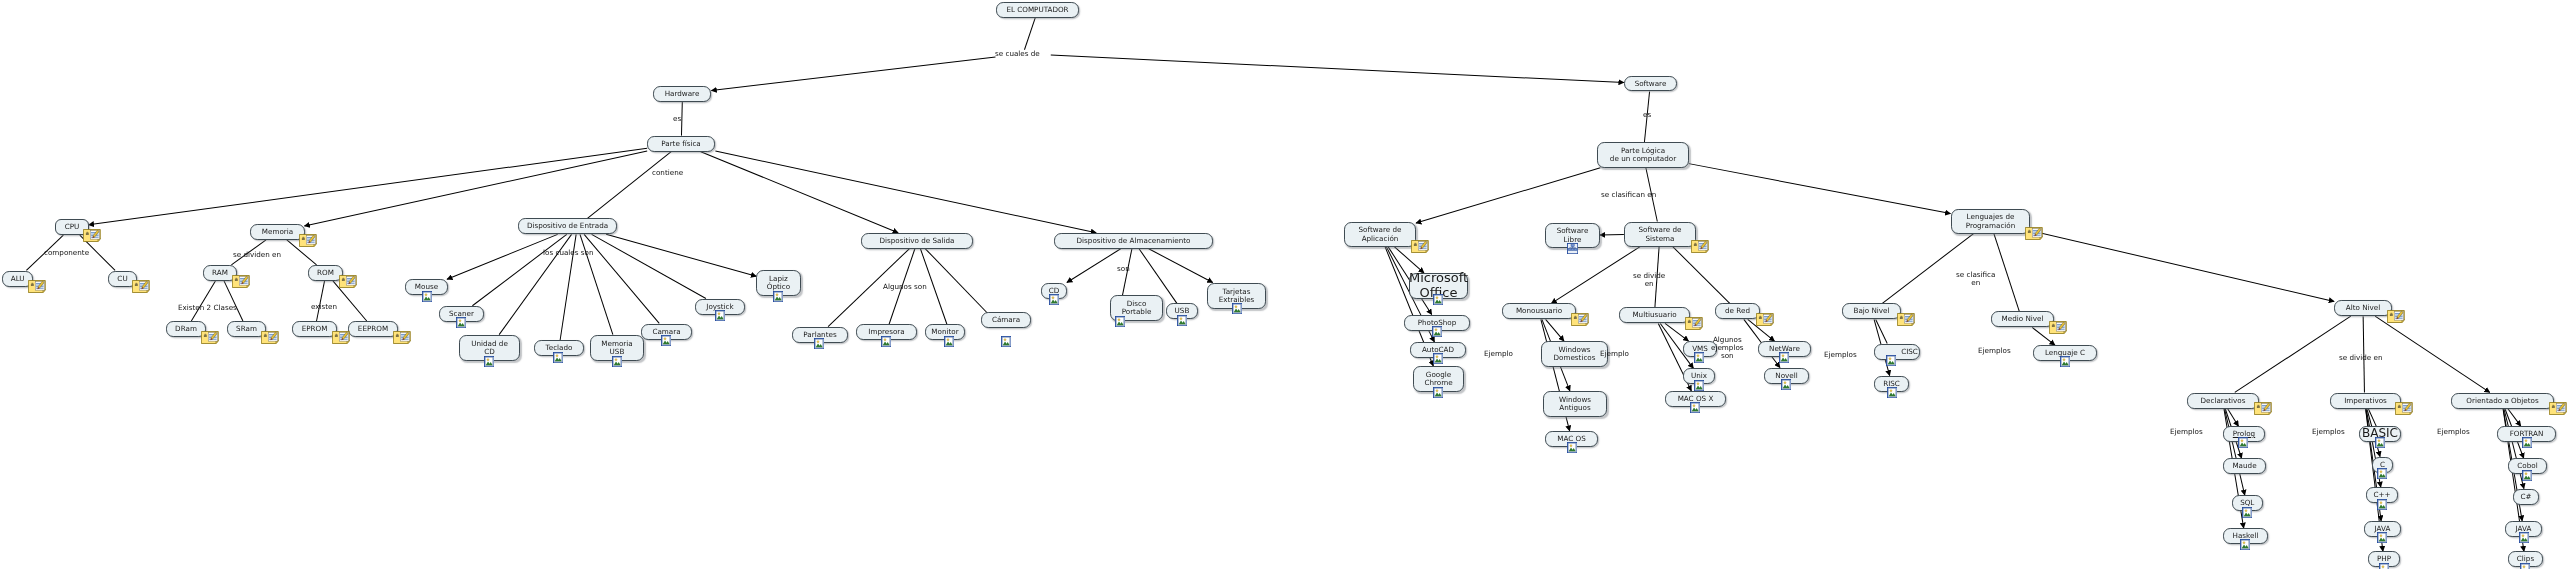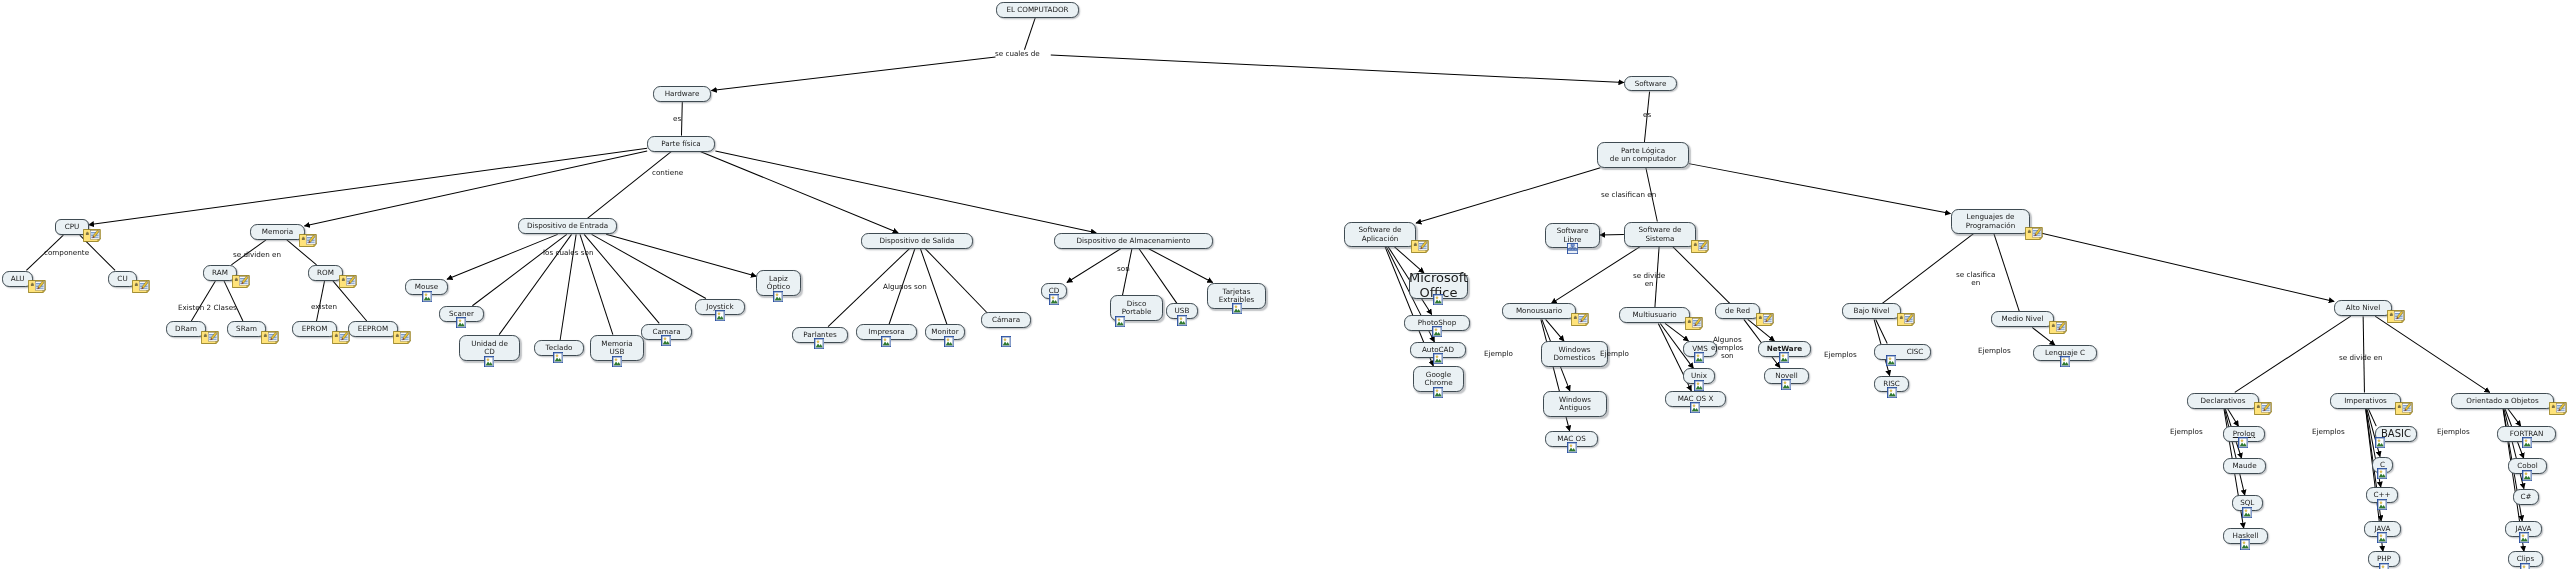--- a/index.html
+++ b/index.html
@@ -671,35 +671,35 @@
           <circle cx="5" cy="4.6" r="1.3" fill="#f4cf52" stroke="#9d7d14" stroke-width="0.4"></circle>
           <path d="M2.2 11.6 L5 7 L7 9.6 L8.4 7.6 L10.8 11.6 Z" fill="#2f7a2f"></path>
         </svg></span>
       <div class="node" style="left: 1665px; top: 391px; width: 61px; height: 16px; font-size: 7.2px;">MAC OS X</div>
       <span class="badge img" style="left: 1690px; top: 402px;"><svg width="10.4" height="11.2" viewBox="0 0 13 14">
           <rect x="0.5" y="0.5" width="12" height="13" fill="#e9eff7" stroke="#20489c" stroke-width="1.2"></rect>
           <rect x="2" y="2" width="9" height="10" fill="#ffffff" stroke="#6d86ad" stroke-width="0.6"></rect>
           <circle cx="5" cy="4.6" r="1.3" fill="#f4cf52" stroke="#9d7d14" stroke-width="0.4"></circle>
           <path d="M2.2 11.6 L5 7 L7 9.6 L8.4 7.6 L10.8 11.6 Z" fill="#2f7a2f"></path>
         </svg></span>
-      <div class="node" style="left: 1758px; top: 341px; width: 53px; height: 16px; font-size: 7.2px; font-weight: bold;">NetWare</div>
+      <div class="node" style="left: 1758px; top: 341px; width: 53px; height: 16px; font-size: 7.2px;">NetWare</div>
       <span class="badge img" style="left: 1779px; top: 352px;"><svg width="10.4" height="11.2" viewBox="0 0 13 14">
           <rect x="0.5" y="0.5" width="12" height="13" fill="#e9eff7" stroke="#20489c" stroke-width="1.2"></rect>
           <rect x="2" y="2" width="9" height="10" fill="#ffffff" stroke="#6d86ad" stroke-width="0.6"></rect>
           <circle cx="5" cy="4.6" r="1.3" fill="#f4cf52" stroke="#9d7d14" stroke-width="0.4"></circle>
           <path d="M2.2 11.6 L5 7 L7 9.6 L8.4 7.6 L10.8 11.6 Z" fill="#2f7a2f"></path>
         </svg></span>
       <div class="node" style="left: 1764px; top: 368px; width: 45px; height: 16px; font-size: 7.2px;">Novell</div>
       <span class="badge img" style="left: 1781px; top: 379px;"><svg width="10.4" height="11.2" viewBox="0 0 13 14">
           <rect x="0.5" y="0.5" width="12" height="13" fill="#e9eff7" stroke="#20489c" stroke-width="1.2"></rect>
           <rect x="2" y="2" width="9" height="10" fill="#ffffff" stroke="#6d86ad" stroke-width="0.6"></rect>
           <circle cx="5" cy="4.6" r="1.3" fill="#f4cf52" stroke="#9d7d14" stroke-width="0.4"></circle>
           <path d="M2.2 11.6 L5 7 L7 9.6 L8.4 7.6 L10.8 11.6 Z" fill="#2f7a2f"></path>
         </svg></span>
-      <div class="node" style="left: 1874px; top: 344px; width: 57px; height: 16px; font-size: 7.2px; padding-left: 29px;">CISC</div>
+      <div class="node" style="left: 1874px; top: 344px; width: 46px; height: 16px; font-size: 7.2px; padding-left: 29px;">CISC</div>
       <span class="badge img" style="left: 1886px; top: 355px;"><svg width="10.4" height="11.2" viewBox="0 0 13 14">
           <rect x="0.5" y="0.5" width="12" height="13" fill="#e9eff7" stroke="#20489c" stroke-width="1.2"></rect>
           <rect x="2" y="2" width="9" height="10" fill="#ffffff" stroke="#6d86ad" stroke-width="0.6"></rect>
           <circle cx="5" cy="4.6" r="1.3" fill="#f4cf52" stroke="#9d7d14" stroke-width="0.4"></circle>
           <path d="M2.2 11.6 L5 7 L7 9.6 L8.4 7.6 L10.8 11.6 Z" fill="#2f7a2f"></path>
         </svg></span>
       <div class="node" style="left: 1874px; top: 376px; width: 35px; height: 16px; font-size: 7.2px;">RISC</div>
       <span class="badge img" style="left: 1887px; top: 387px;"><svg width="10.4" height="11.2" viewBox="0 0 13 14">
           <rect x="0.5" y="0.5" width="12" height="13" fill="#e9eff7" stroke="#20489c" stroke-width="1.2"></rect>
           <rect x="2" y="2" width="9" height="10" fill="#ffffff" stroke="#6d86ad" stroke-width="0.6"></rect>
@@ -779,21 +779,21 @@
           <circle cx="5" cy="4.6" r="1.3" fill="#f4cf52" stroke="#9d7d14" stroke-width="0.4"></circle>
           <path d="M2.2 11.6 L5 7 L7 9.6 L8.4 7.6 L10.8 11.6 Z" fill="#2f7a2f"></path>
         </svg></span>
       <div class="node" style="left: 2223px; top: 528px; width: 45px; height: 16px; font-size: 7.2px;">Haskell</div>
       <span class="badge img" style="left: 2240px; top: 539px;"><svg width="10.4" height="11.2" viewBox="0 0 13 14">
           <rect x="0.5" y="0.5" width="12" height="13" fill="#e9eff7" stroke="#20489c" stroke-width="1.2"></rect>
           <rect x="2" y="2" width="9" height="10" fill="#ffffff" stroke="#6d86ad" stroke-width="0.6"></rect>
           <circle cx="5" cy="4.6" r="1.3" fill="#f4cf52" stroke="#9d7d14" stroke-width="0.4"></circle>
           <path d="M2.2 11.6 L5 7 L7 9.6 L8.4 7.6 L10.8 11.6 Z" fill="#2f7a2f"></path>
         </svg></span>
-      <div class="node" style="left: 2359px; top: 426px; width: 42px; height: 16px; font-size: 10px; margin-left: 16px;">BASIC</div>
+      <div class="node" style="left: 2359px; top: 426px; width: 42px; height: 16px; font-size: 12px;">BASIC</div>
       <span class="badge img" style="left: 2375px; top: 437px;"><svg width="10.4" height="11.2" viewBox="0 0 13 14">
           <rect x="0.5" y="0.5" width="12" height="13" fill="#e9eff7" stroke="#20489c" stroke-width="1.2"></rect>
           <rect x="2" y="2" width="9" height="10" fill="#ffffff" stroke="#6d86ad" stroke-width="0.6"></rect>
           <circle cx="5" cy="4.6" r="1.3" fill="#f4cf52" stroke="#9d7d14" stroke-width="0.4"></circle>
           <path d="M2.2 11.6 L5 7 L7 9.6 L8.4 7.6 L10.8 11.6 Z" fill="#2f7a2f"></path>
         </svg></span>
       <div class="node" style="left: 2372px; top: 457px; width: 21px; height: 16px; font-size: 7.2px;">C</div>
       <span class="badge img" style="left: 2377px; top: 468px;"><svg width="10.4" height="11.2" viewBox="0 0 13 14">
           <rect x="0.5" y="0.5" width="12" height="13" fill="#e9eff7" stroke="#20489c" stroke-width="1.2"></rect>
           <rect x="2" y="2" width="9" height="10" fill="#ffffff" stroke="#6d86ad" stroke-width="0.6"></rect>

